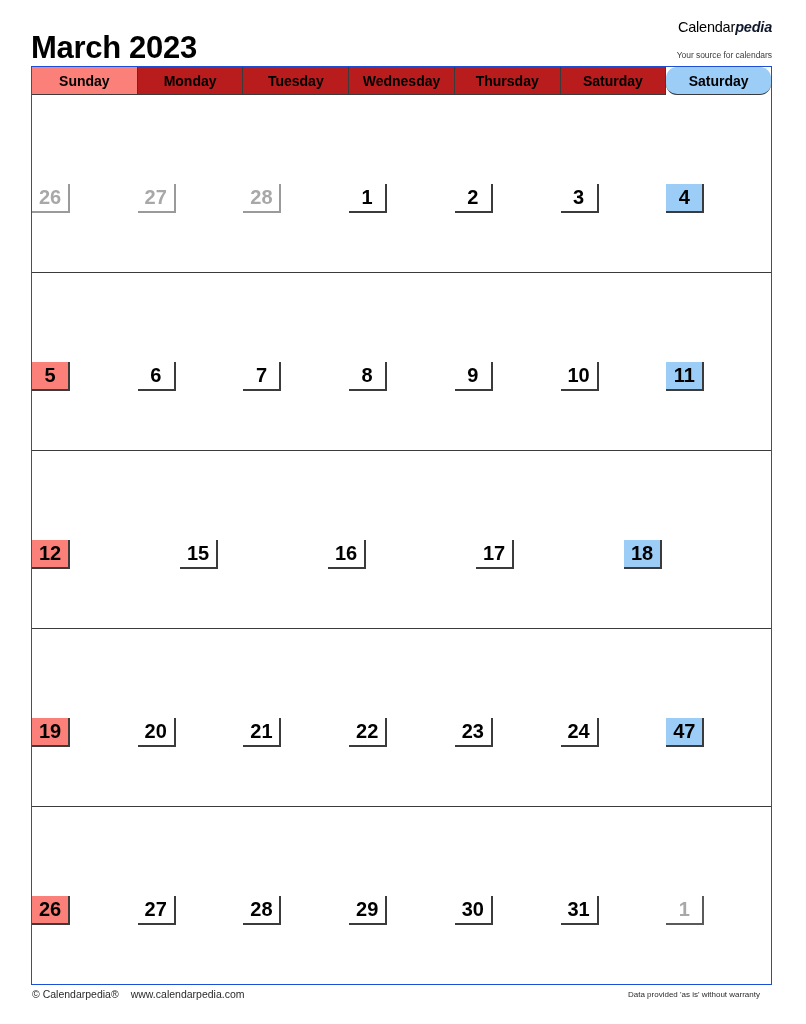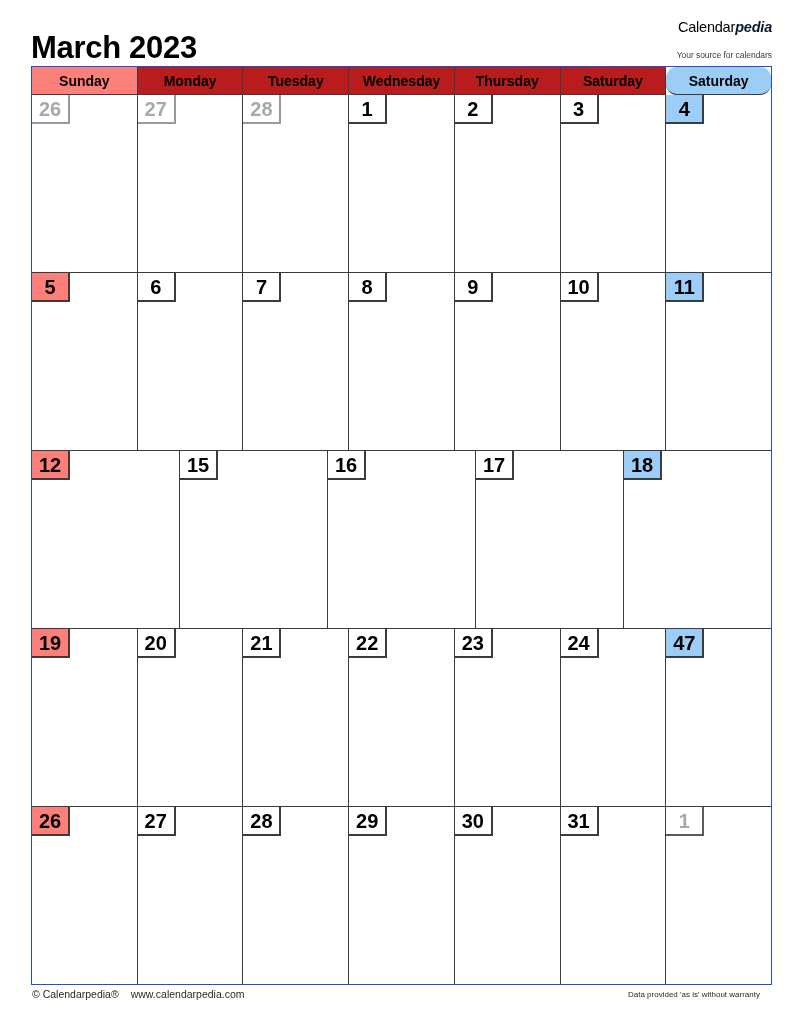--- a/index.html
+++ b/index.html
@@ -100,20 +100,21 @@
     line-height: 1;
   }
   .head-cell:last-child { border-right: none; border-radius: 11px; }
   .head-cell.sun { background: #fb8079; }
   .head-cell.sat { background: #9ccdf7; }
 
   .week-row {
     display: flex;
     flex: 1 1 0;
     border-bottom: 1px solid #3b3b3b;
+    align-items: center;
   }
   .week-row:last-child { border-bottom: none; }
 
   .day-cell {
     flex: 1 1 0;
     border-right: 1px solid #3b3b3b;
     box-sizing: border-box;
     position: relative;
     background: #ffffff;
   }

